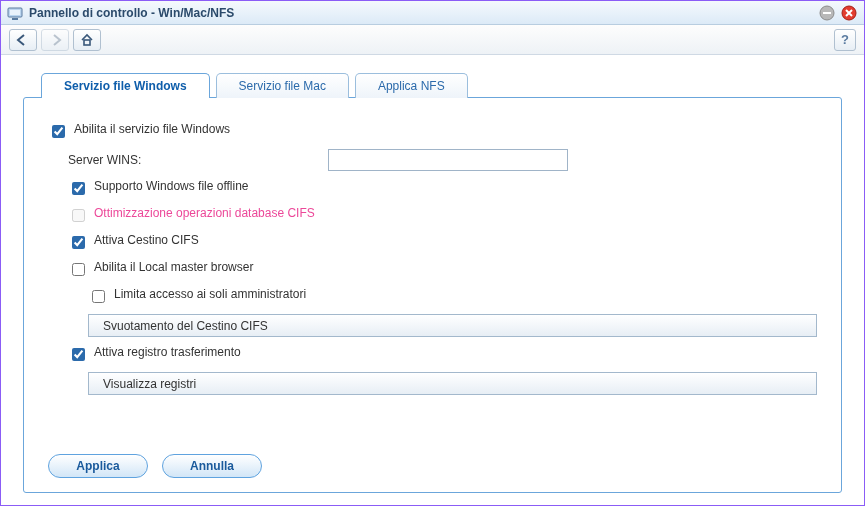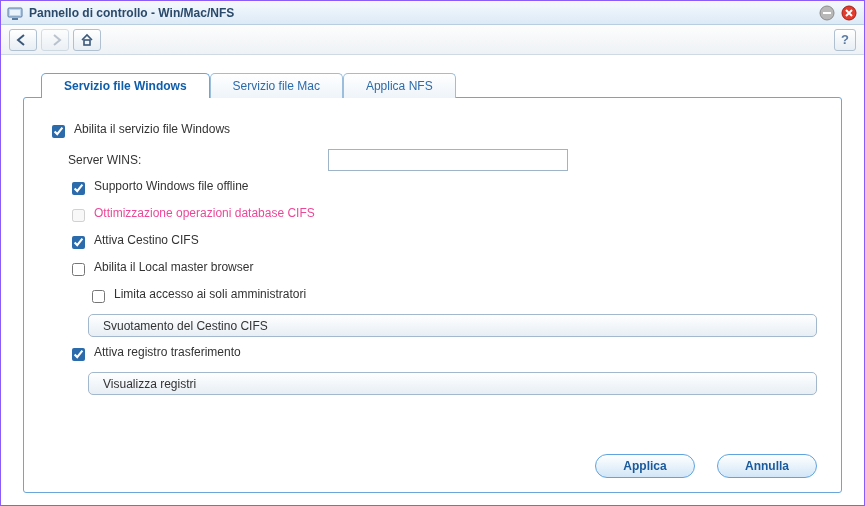--- a/index.html
+++ b/index.html
@@ -105,20 +105,21 @@
   .tab {
     height: 25px;
     padding: 0 22px;
     border: 1px solid #9bbedd;
     border-bottom: none;
     border-radius: 5px 5px 0 0;
     background: linear-gradient(#ffffff, #eef4fa);
     color: #2b6aab;
     display: flex;
     align-items: center;
+    margin-right: 6px;
     font-size: 12px;
     position: relative;
   }
   .tab.active {
     background: #ffffff;
     font-weight: bold;
     color: #0f5eab;
     border-color: #6ba6db;
   }
   .tab.active::after {
@@ -167,34 +168,33 @@
     width: 240px;
     height: 22px;
     border: 1px solid #a0b4c8;
     padding: 0 4px;
     font-size: 12px;
   }
   .action-btn {
     height: 23px;
     padding: 0 14px;
     border: 1px solid #a3b8cc;
-    border-radius: 5px;
+    border-radius: 0;
     background: linear-gradient(#ffffff, #e7eef5);
     font-size: 12px;
     color: #333;
     display: inline-flex;
     align-items: center;
     margin-left: 40px;
     margin-bottom: 8px;
   }
   .spacer { flex: 1; }
   .button-row {
     display: flex;
-    justify-content: flex-end;
-    gap: 22px;
+    gap: 14px;
     padding-top: 8px;
   }
   .footer-btn {
     min-width: 100px;
     height: 24px;
     border: 1px solid #5fa3df;
     border-radius: 12px;
     background: linear-gradient(#ffffff, #d2e6f7);
     color: #1a5a9c;
     font-weight: bold;

